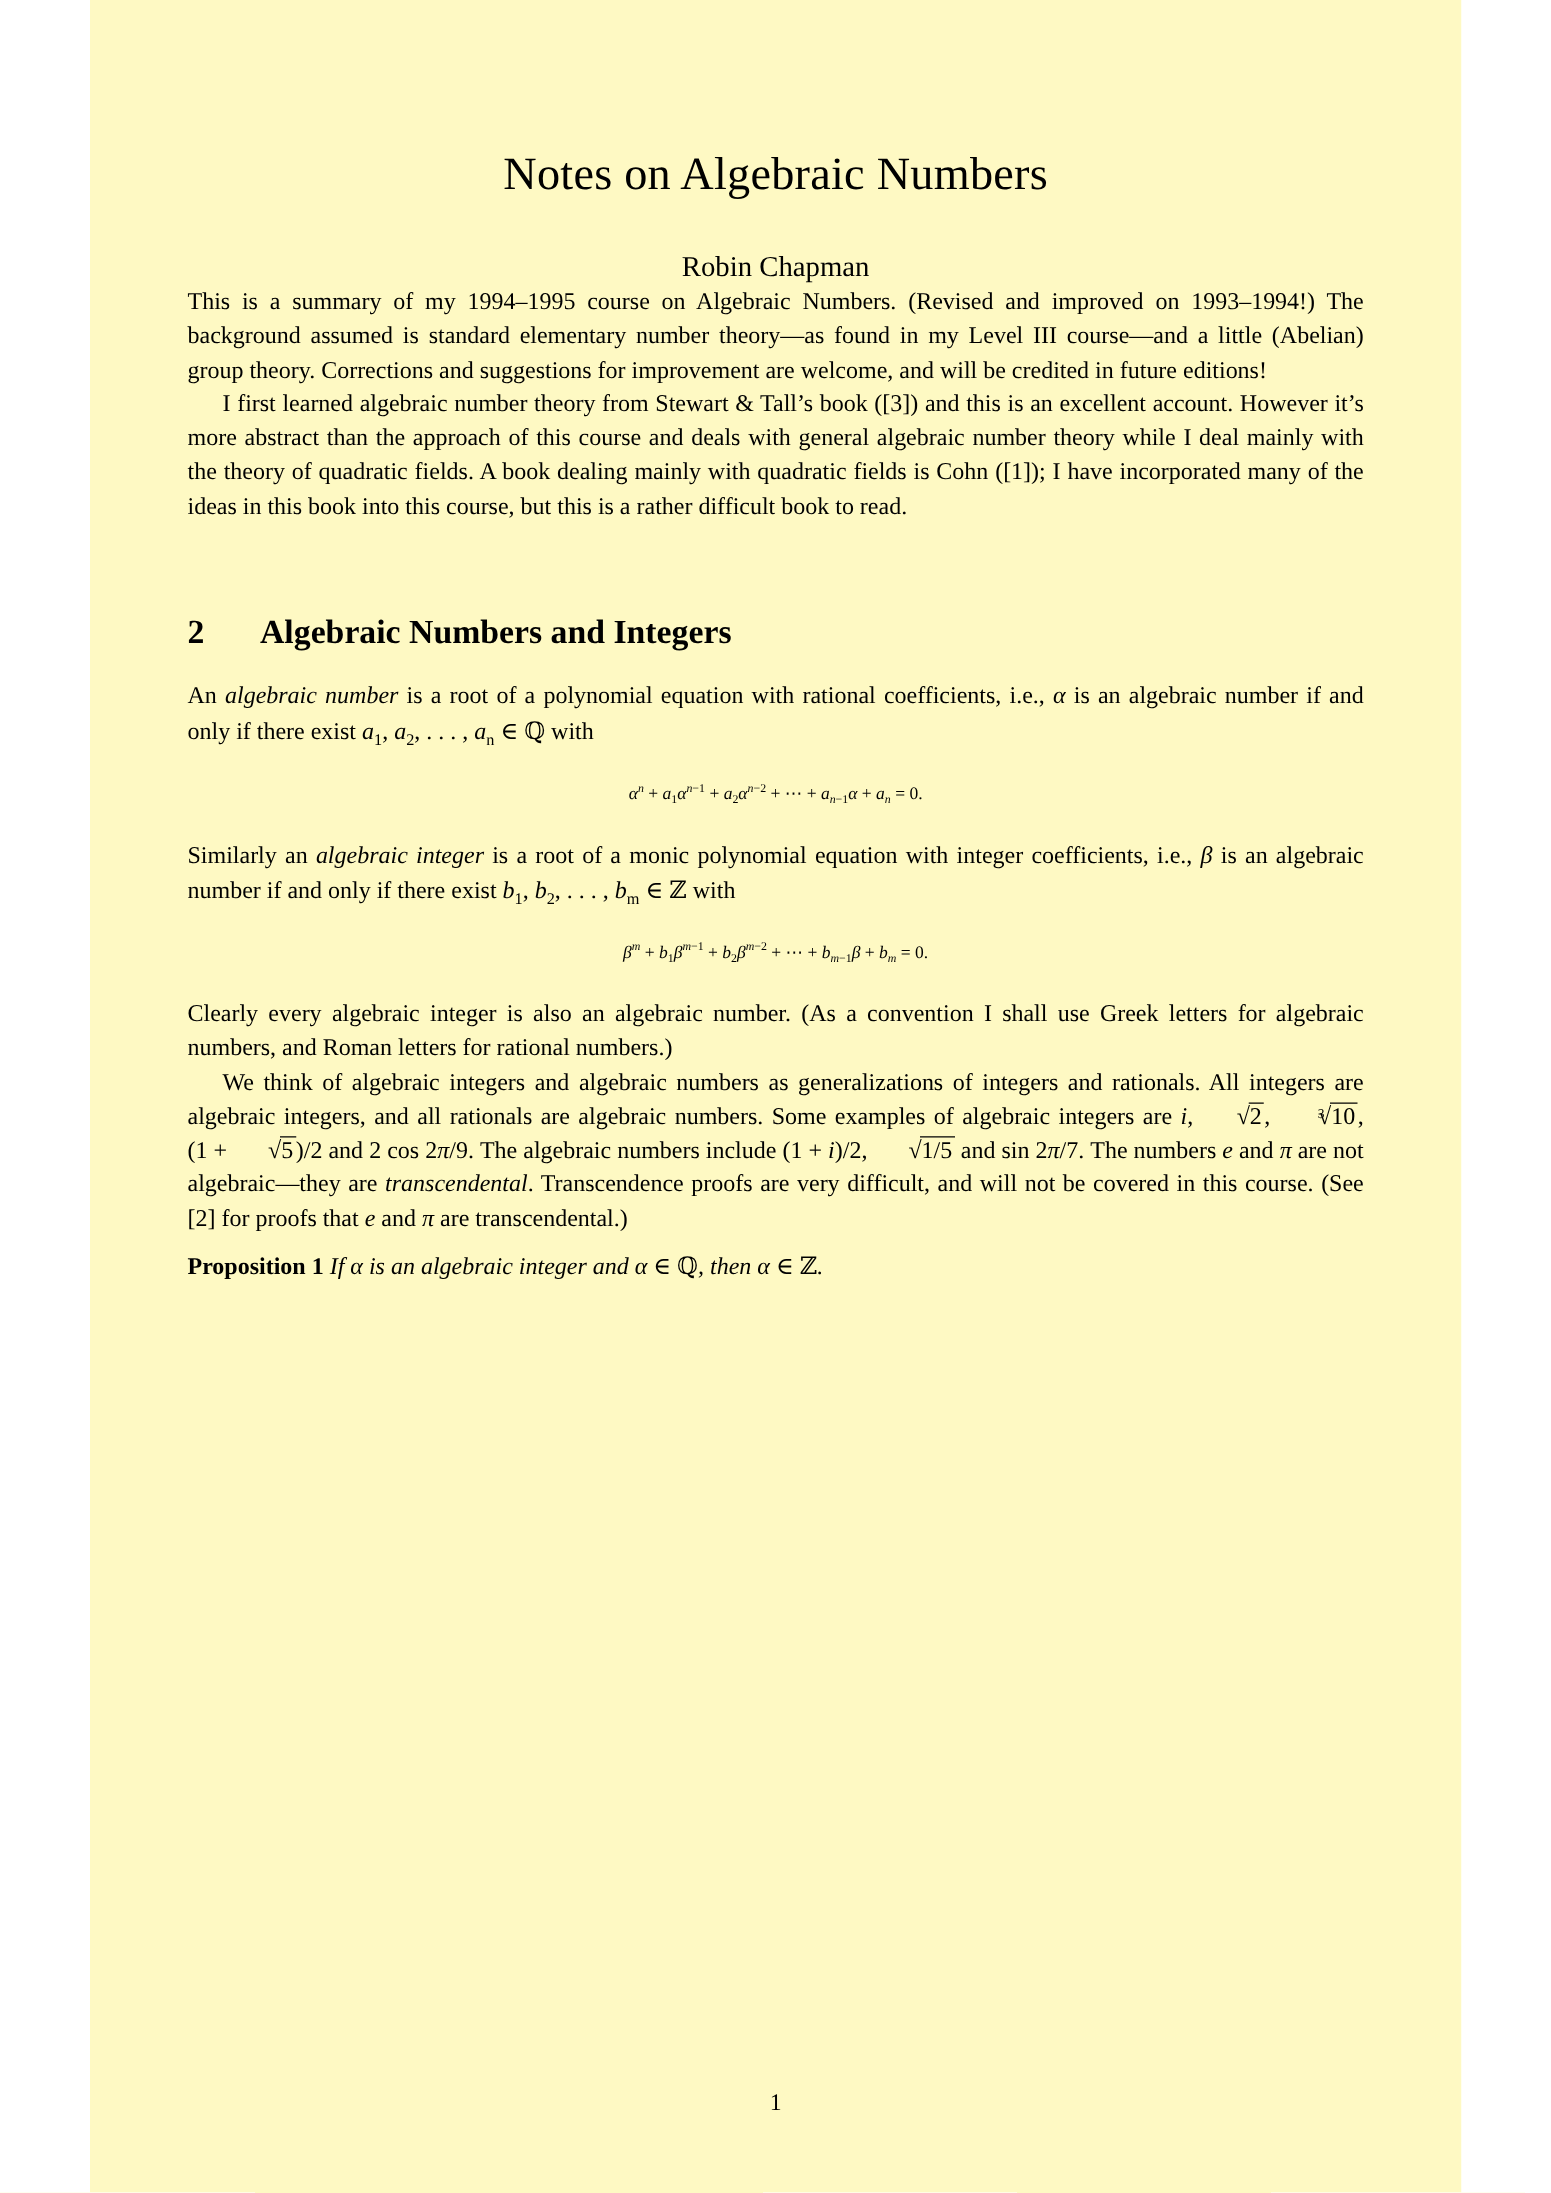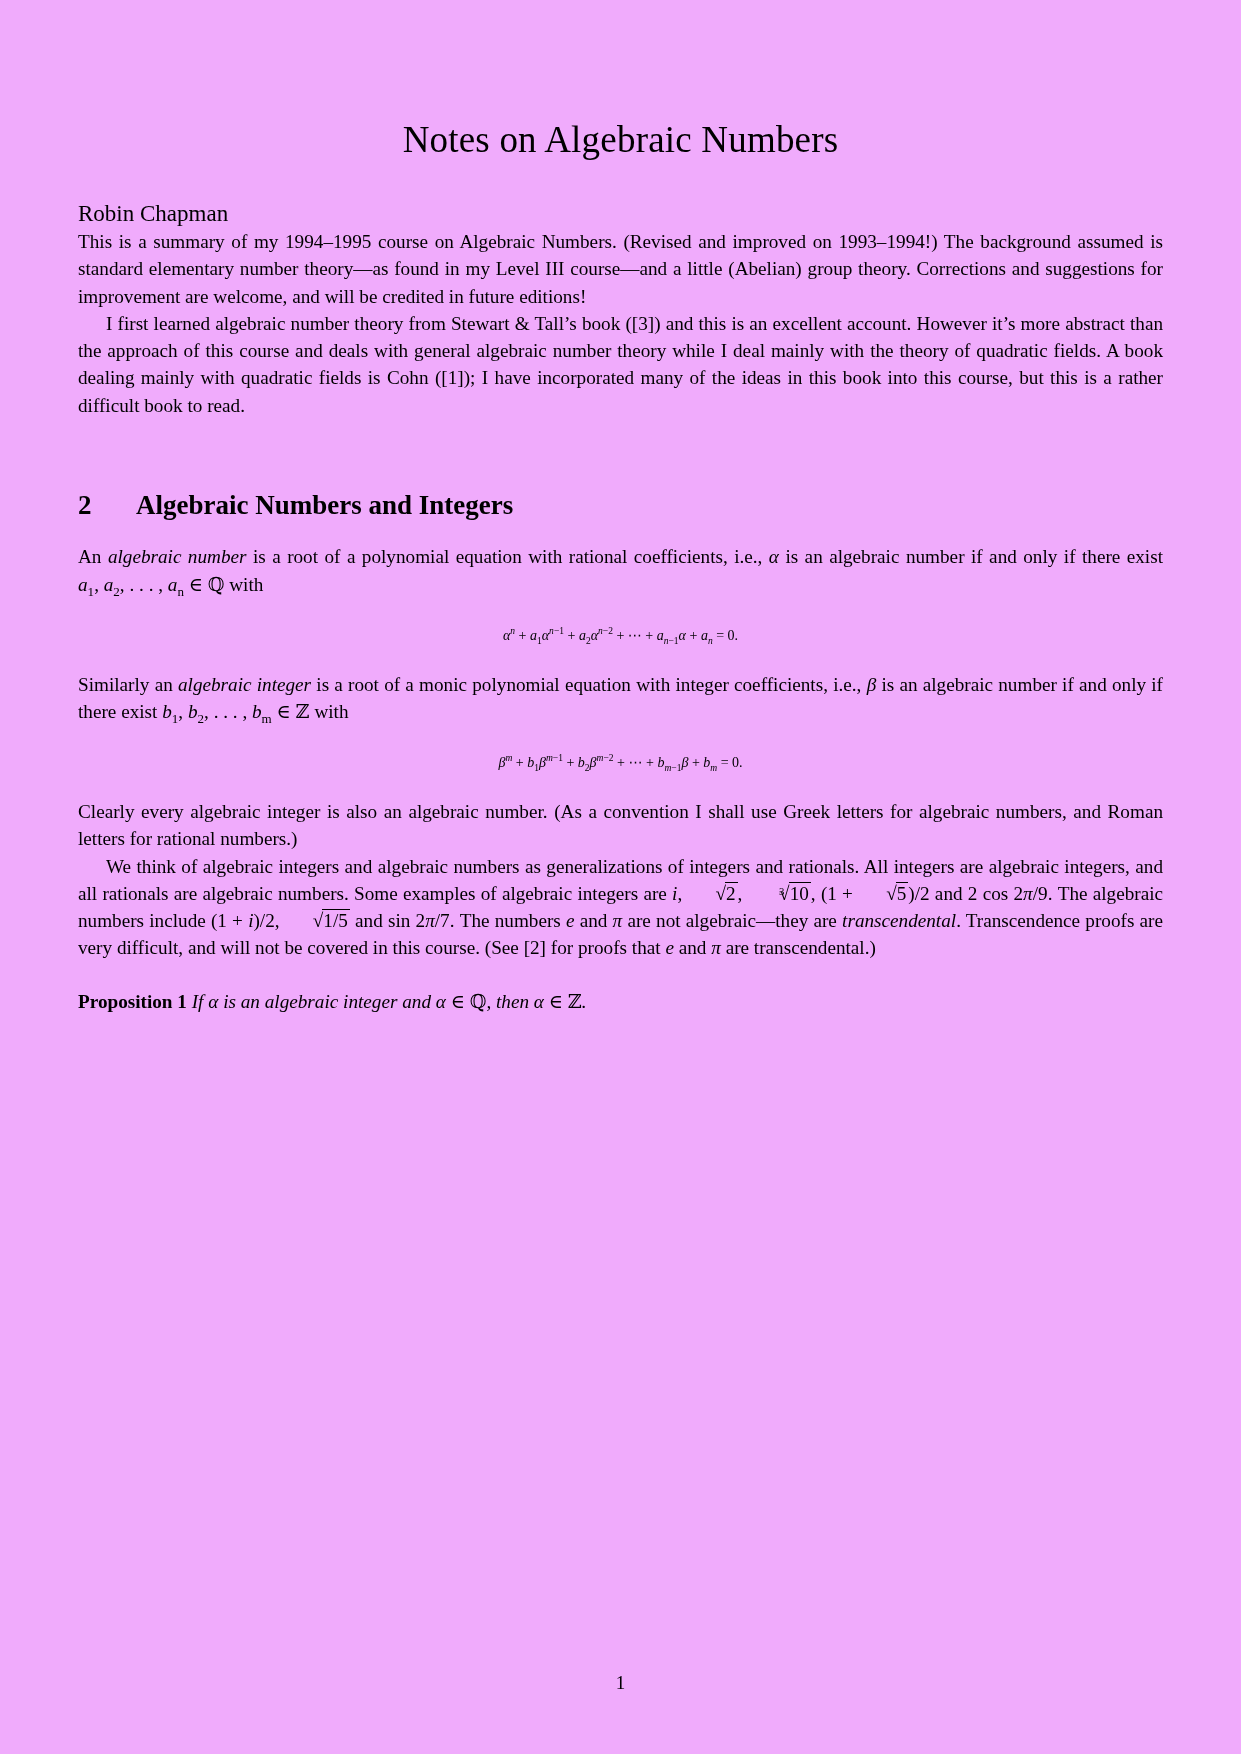--- a/index.html
+++ b/index.html
@@ -6,37 +6,37 @@
     margin: 0;
     padding: 0;
     background: #ffffff;
   }
   body {
     font-family: "Liberation Serif", "DejaVu Serif", serif;
     color: #000000;
   }
   .page {
     position: relative;
-    width: 1241px;
+    width: 1097px;
     height: 1754px;
     margin: 0 auto;
-    background: #f0abfc;
+    background: #fef9c3;
     box-sizing: border-box;
     padding: 118px 78px 40px 78px;
   }
   .doc-title {
     text-align: center;
     font-size: 37px;
     font-weight: normal;
     letter-spacing: 0.2px;
     margin: 0 0 6px 0;
     line-height: 1.2;
   }
   .doc-author {
-    text-align: left;
+    text-align: center;
     font-size: 23px;
     margin: 38px 0 0 0;
     line-height: 1.2;
   }
   .doc-date {
     text-align: center;
     font-size: 23px;
     margin: 32px 0 0 0;
     line-height: 1.2;
   }
@@ -80,21 +80,21 @@
     font-size: 0.68em;
     font-style: italic;
   }
   sub.rm, sup.rm { font-style: normal; }
   .it { font-style: italic; }
   .upright { font-style: normal; }
   .bb { font-style: normal; font-family: "DejaVu Serif", serif; }
   .prop {
     font-size: 19.2px;
     line-height: 1.42;
-    margin: 26px 0 0 0;
+    margin: 10px 0 0 0;
     text-align: justify;
   }
   .prop b { font-weight: bold; }
   .prop i { font-style: italic; }
   .page-number {
     position: absolute;
     left: 0;
     right: 0;
     bottom: 60px;
     text-align: center;

